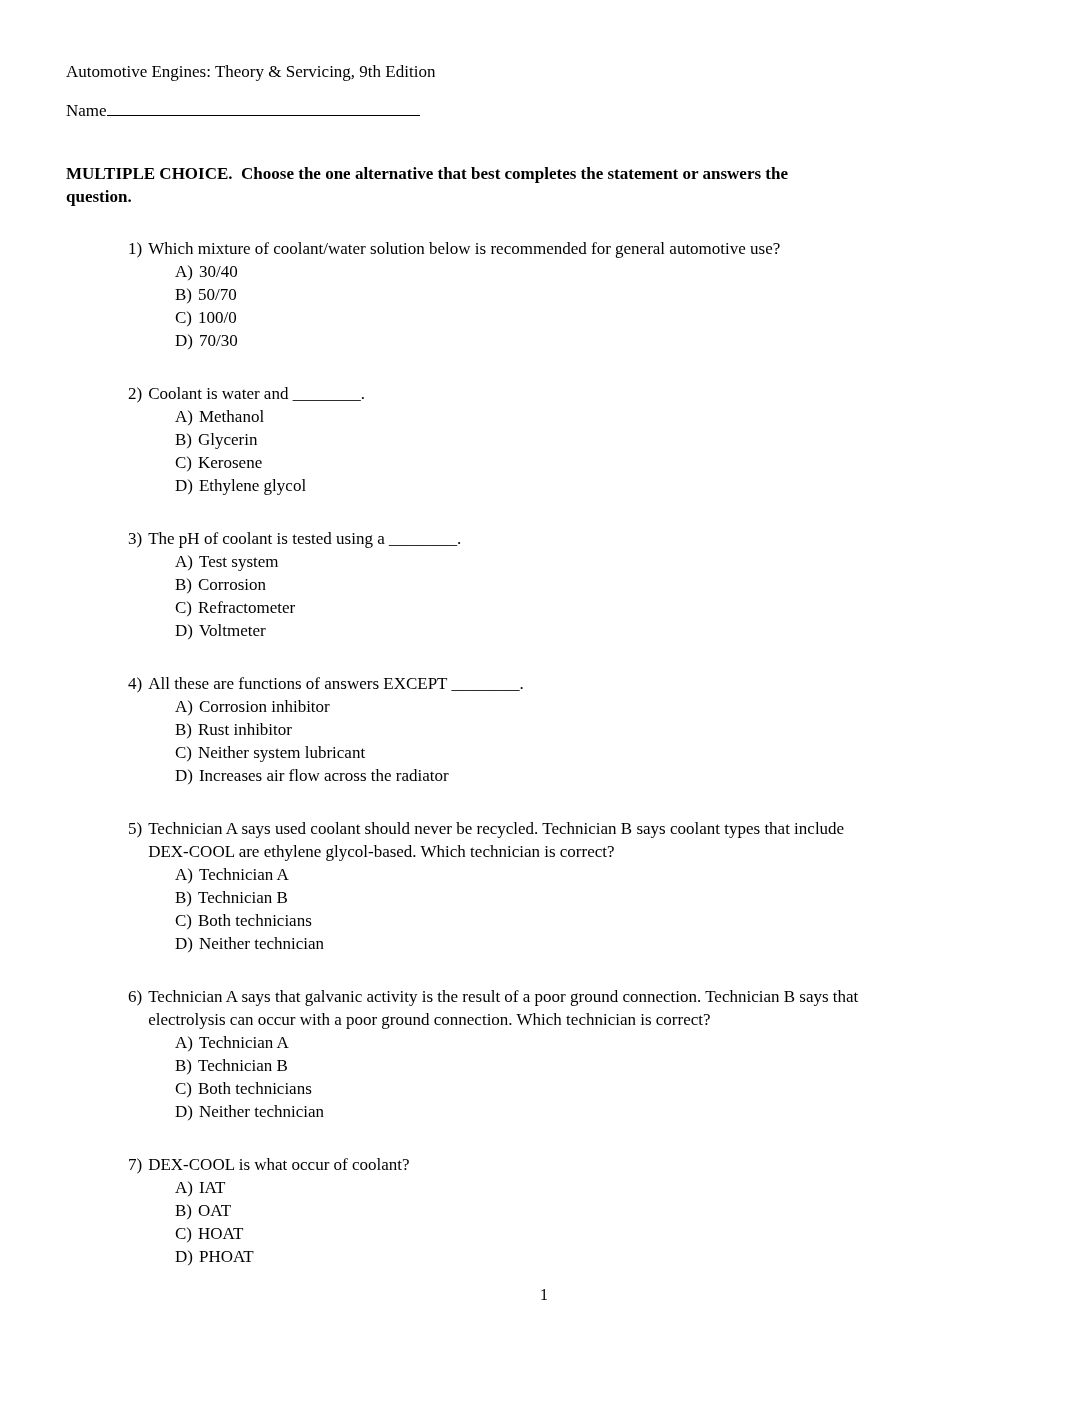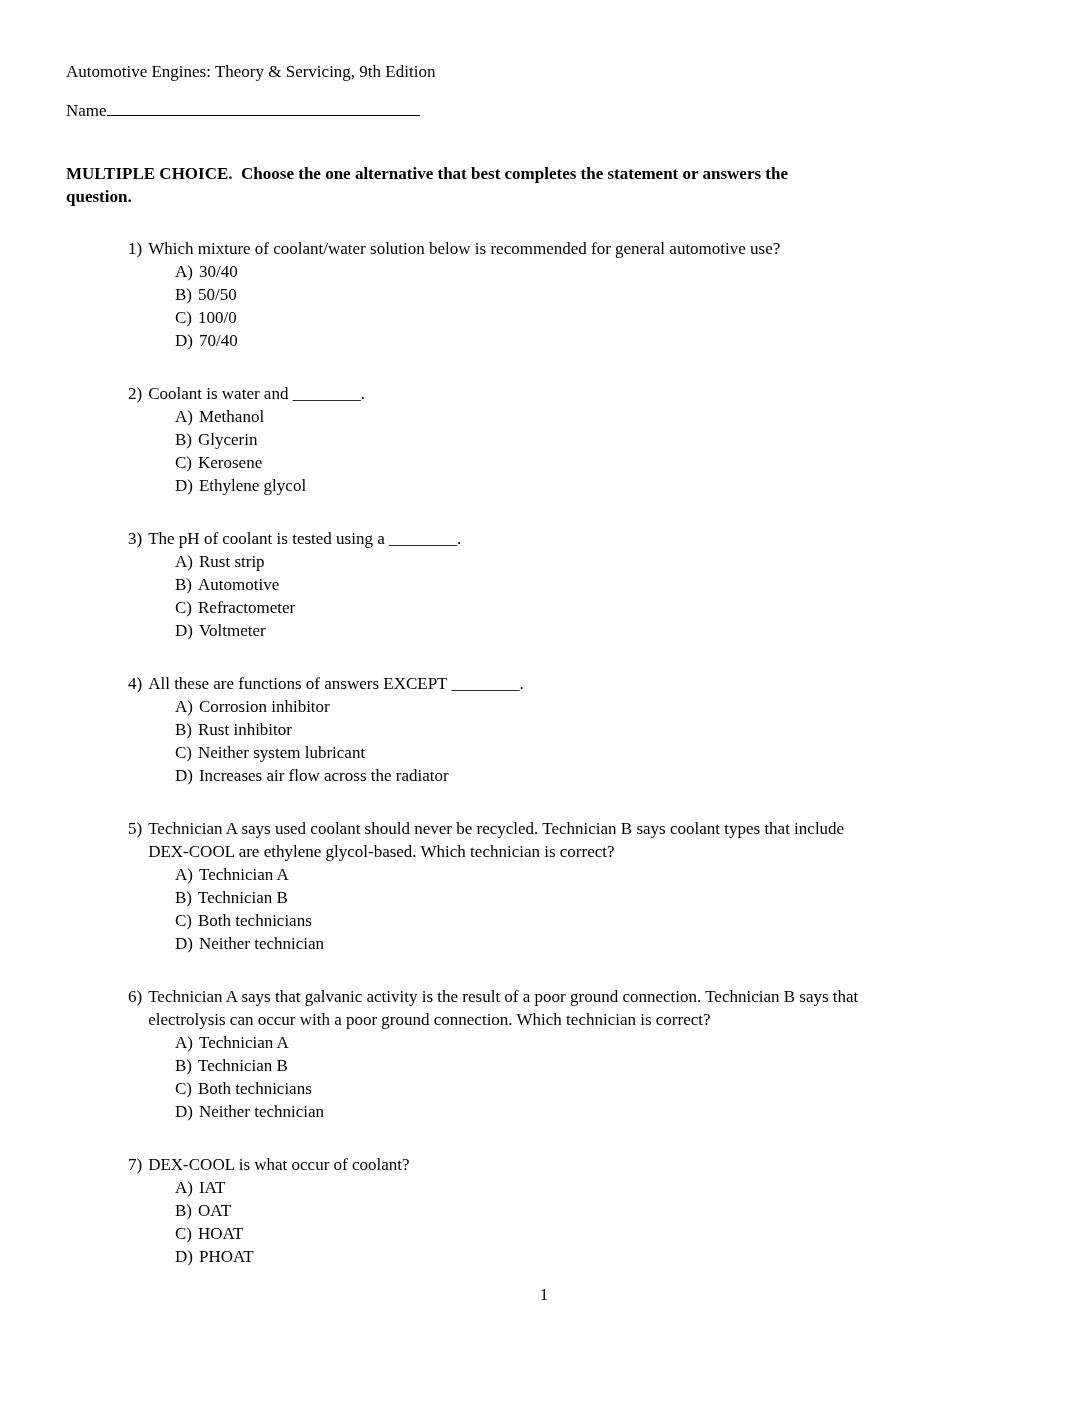--- a/index.html
+++ b/index.html
@@ -118,29 +118,29 @@
         <span class="q-num">1)</span>
         <span class="q-text">Which mixture of coolant/water solution below is recommended for general automotive use?</span>
       </div>
       <div class="choices">
         <div class="choice">
           <span class="c-letter">A)</span>
           <span class="c-text">30/40</span>
         </div>
         <div class="choice">
           <span class="c-letter">B)</span>
-          <span class="c-text">50/50</span>
+          <span class="c-text">50/70</span>
         </div>
         <div class="choice">
           <span class="c-letter">C)</span>
           <span class="c-text">100/0</span>
         </div>
         <div class="choice">
           <span class="c-letter">D)</span>
-          <span class="c-text">70/40</span>
+          <span class="c-text">70/30</span>
         </div>
       </div>
       <div class="answer">
         <span class="a-num">1)</span><span class="a-line"></span>
       </div>
     </div>
 
     <div class="question">
       <div class="q-row">
         <span class="q-num">2)</span>
@@ -170,25 +170,25 @@
     </div>
 
     <div class="question">
       <div class="q-row">
         <span class="q-num">3)</span>
         <span class="q-text">The pH of coolant is tested using a ________.</span>
       </div>
       <div class="choices">
         <div class="choice">
           <span class="c-letter">A)</span>
-          <span class="c-text">Rust strip</span>
-        </div>
-        <div class="choice">
-          <span class="c-letter">B)</span>
-          <span class="c-text">Automotive</span>
+          <span class="c-text">Test system</span>
+        </div>
+        <div class="choice">
+          <span class="c-letter">B)</span>
+          <span class="c-text">Corrosion</span>
         </div>
         <div class="choice">
           <span class="c-letter">C)</span>
           <span class="c-text">Refractometer</span>
         </div>
         <div class="choice">
           <span class="c-letter">D)</span>
           <span class="c-text">Voltmeter</span>
         </div>
       </div>

